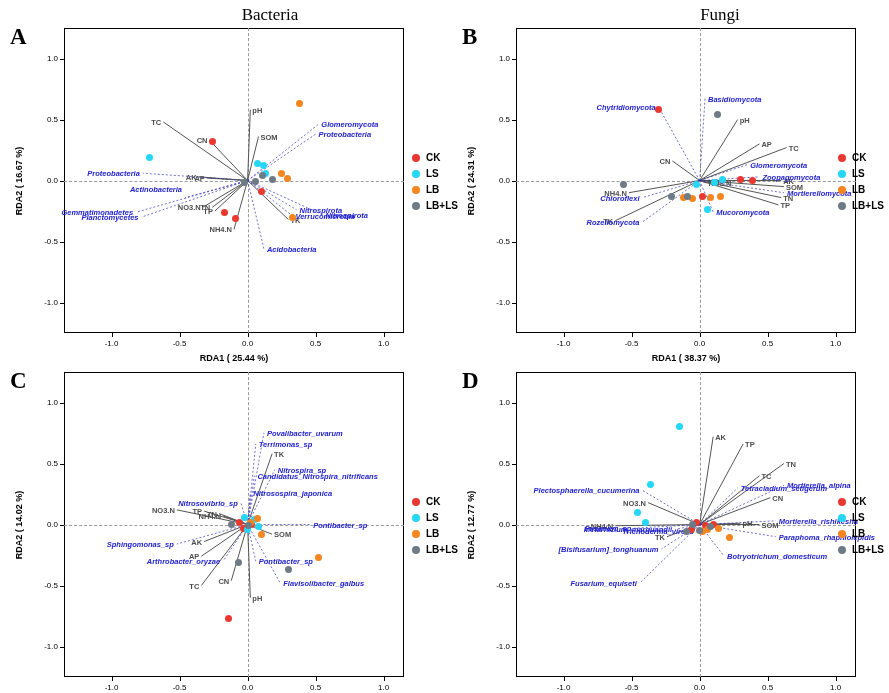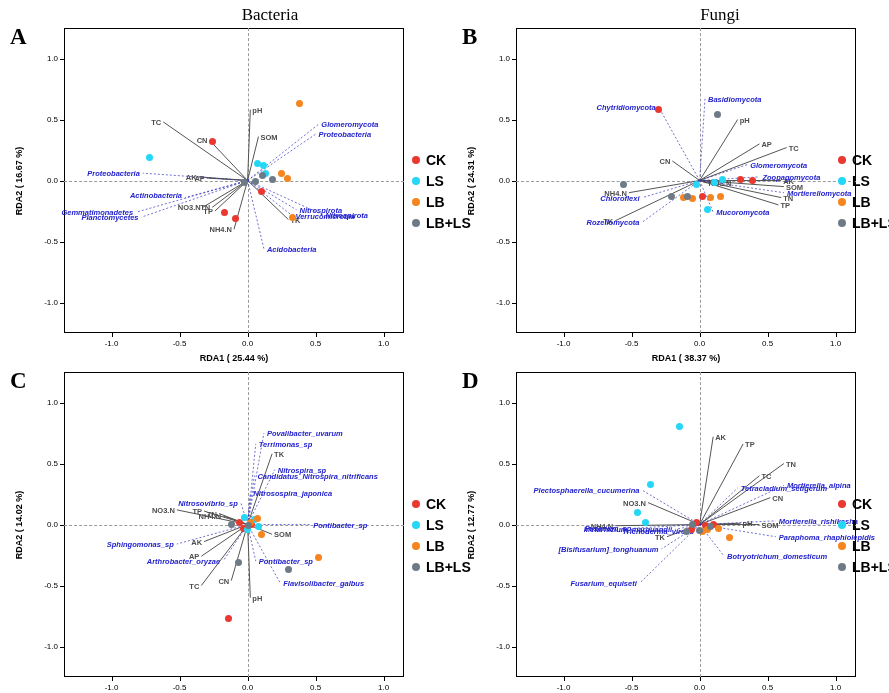--- a/index.html
+++ b/index.html
@@ -13,21 +13,21 @@
   .tickmark{position:absolute;background:#000;}
   .dashline{position:absolute;border-top:1px dashed #9a9a9a;}
   .dashlinev{position:absolute;border-left:1px dashed #9a9a9a;}
   .pt{position:absolute;border-radius:50%;width:7px;height:7px;margin-left:-3.5px;margin-top:-3.5px;}
   .lbl{position:absolute;font-size:7.5px;white-space:nowrap;}
   .lbl.env{color:#4d4d4d;font-weight:bold;}
   .lbl.sp{color:#2222cc;font-style:italic;font-weight:bold;}
   .legend{position:absolute;}
   .legend-row{display:flex;align-items:center;margin-bottom:5px;}
   .legend-dot{width:8px;height:8px;border-radius:50%;margin-right:6px;}
-  .legend-text{font-size:14px;color:#000;font-weight:bold;}
+  .legend-text{font-size:10px;color:#000;font-weight:bold;}
   svg.vec{position:absolute;left:0;top:0;overflow:visible;}
 </style>
 </head>
 <body>
 
 <div class="panel-letter" style="left:10px;top:24px;">A</div>
 <div class="panel-letter" style="left:462px;top:24px;">B</div>
 <div class="panel-letter" style="left:10px;top:368px;">C</div>
 <div class="panel-letter" style="left:462px;top:368px;">D</div>
 
@@ -90,21 +90,21 @@
     <div class="lbl env" style="left: 196.64px; top: 172.84px; transform: translateX(-100%);">AK</div>
     <div class="lbl env" style="left: 204.8px; top: 174.06px; transform: translateX(-100%);">AP</div>
     <div class="lbl env" style="left: 200.72px; top: 203.34px; transform: translateX(-100%);">NO3.N</div>
     <div class="lbl env" style="left: 210.24px; top: 203.34px; transform: translateX(-100%);">TN</div>
     <div class="lbl env" style="left: 212.96px; top: 207px; transform: translateX(-100%);">TP</div>
     <div class="lbl env" style="left: 232px; top: 225.3px; transform: translateX(-100%);">NH4.N</div>
     <div class="lbl env" style="left: 290.4px; top: 215.54px;">TK</div>
     <div class="lbl sp" style="left: 321.32px; top: 120.38px;">Glomeromycota</div>
     <div class="lbl sp" style="left: 318.6px; top: 130.14px;">Proteobacteria</div>
     <div class="lbl sp" style="left: 139.88px; top: 169.18px; transform: translateX(-100%);">Proteobacteria</div>
-    <div class="lbl sp" style="left: 182.04px; top: 191px; transform: translateX(-100%);">Actinobacteria</div>
+    <div class="lbl sp" style="left: 182.04px; top: 185px; transform: translateX(-100%);">Actinobacteria</div>
     <div class="lbl sp" style="left: 133.08px; top: 208.22px; transform: translateX(-100%);">Gemmatimonadetes</div>
     <div class="lbl sp" style="left: 138.52px; top: 213.1px; transform: translateX(-100%);">Planctomycetes</div>
     <div class="lbl sp" style="left: 299.56px; top: 205.78px;">Nitrospirota</div>
     <div class="lbl sp" style="left: 295.48px; top: 211.88px;">Verrucomicrobia</div>
     <div class="lbl sp" style="left: 325.4px; top: 210.66px;">Nitrospirota</div>
     <div class="lbl sp" style="left: 266.92px; top: 244.82px;">Acidobacteria</div>
     <div class="pt" style="left: 212.24px; top: 141.46px; background: rgb(232, 56, 47);"></div>
     <div class="pt" style="left: 224.48px; top: 212.22px; background: rgb(232, 56, 47);"></div>
     <div class="pt" style="left: 235.36px; top: 218.32px; background: rgb(232, 56, 47);"></div>
     <div class="pt" style="left: 261.2px; top: 191.48px; background: rgb(232, 56, 47);"></div>

